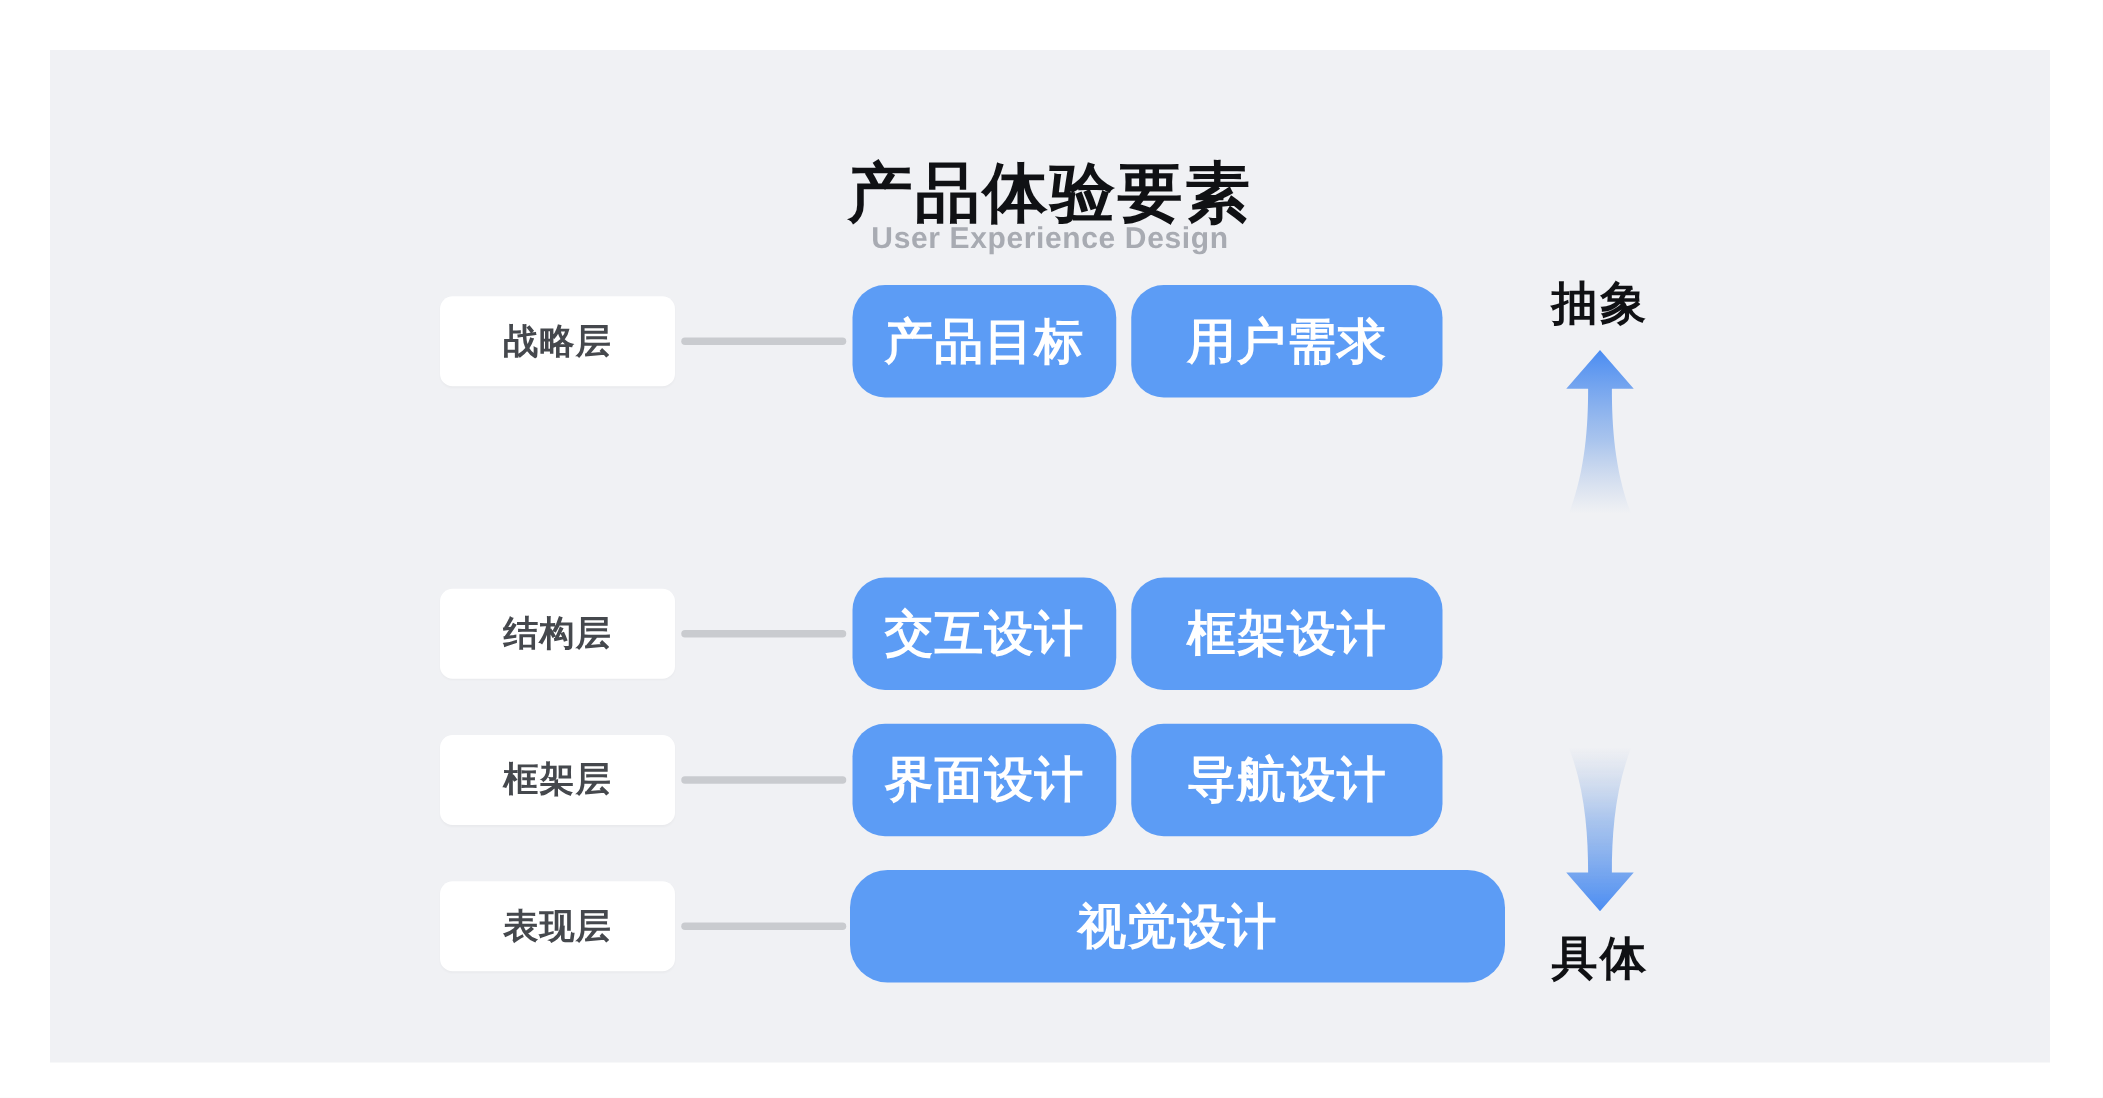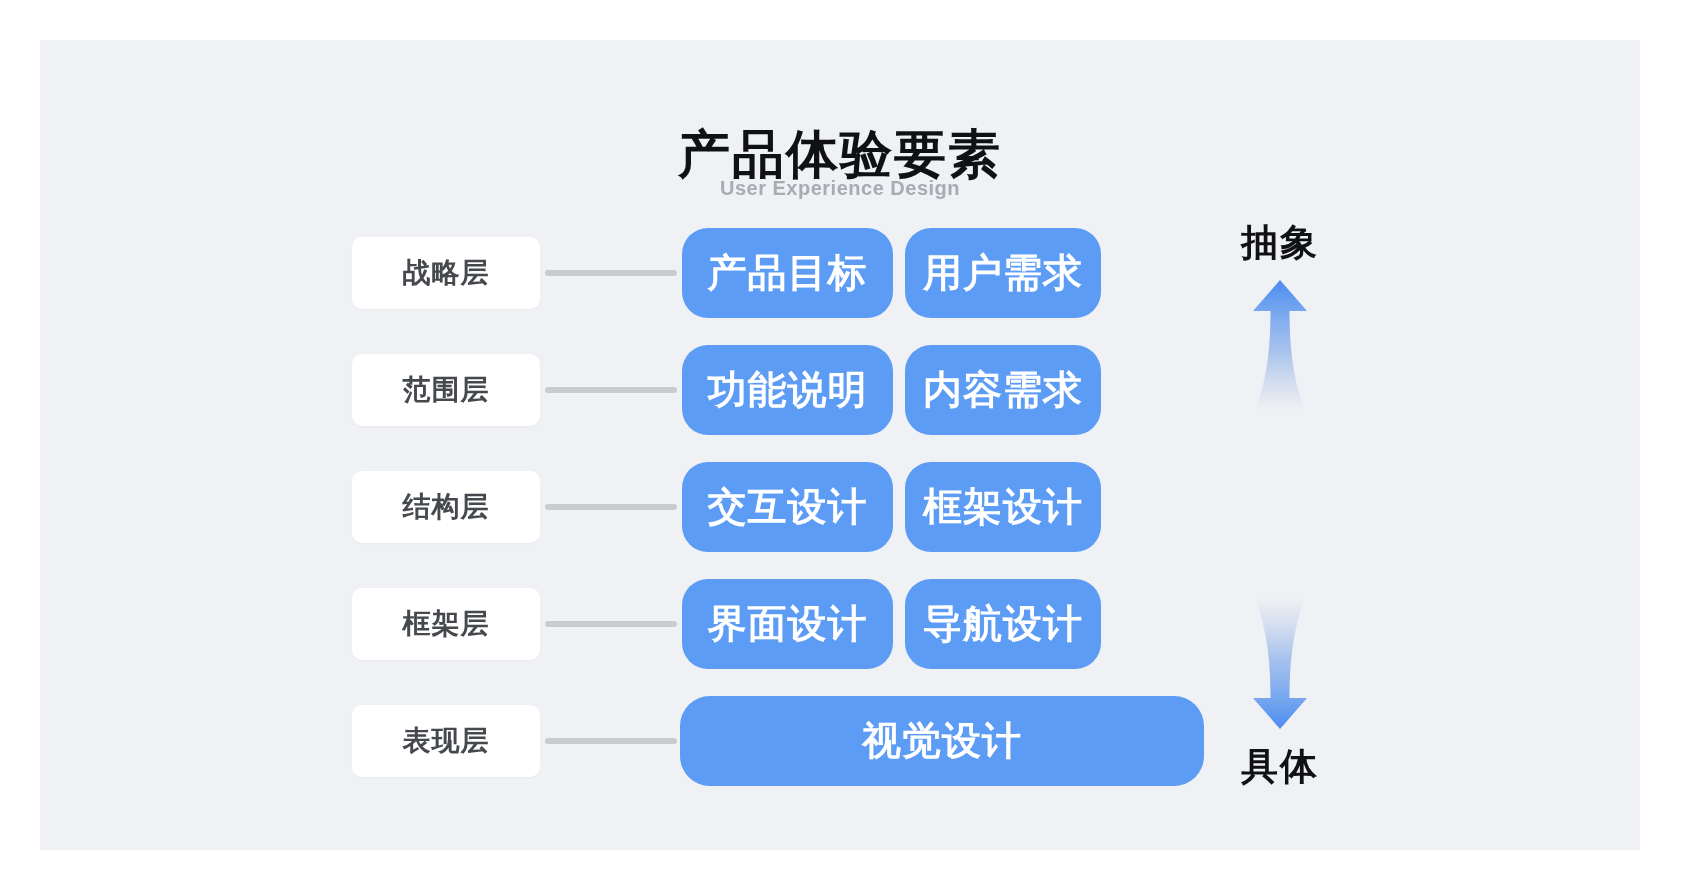--- a/index.html
+++ b/index.html
@@ -24,21 +24,21 @@
     text-align: center;
     font-size: 52px;
     font-weight: 800;
     letter-spacing: 2px;
     color: #101114;
   }
   .subtitle {
     position: absolute;
     left: 0; top: 137px; width: 100%;
     text-align: center;
-    font-size: 20px;
+    font-size: 24px;
     font-weight: 700;
     letter-spacing: 0.5px;
     color: #A8ABB2;
   }
   .row {
     position: absolute;
     left: 0; width: 100%; height: 90px; padding-left: 12px;
   }
   .layer-label {
     position: absolute;
@@ -66,21 +66,21 @@
     height: 90px;
     background: #5C9CF5;
     border-radius: 26px;
     display: flex; align-items: center; justify-content: center;
     font-size: 39px;
     font-weight: 600;
     color: #FFFFFF;
     letter-spacing: 1px;
   }
   .ebox.a { left: 642px; width: 211px; }
-  .ebox.b { left: 865px; width: 196px; }
+  .ebox.b { left: 865px; width: 249px; }
   .ebox.wide { left: 640px; width: 524px; border-radius: 30px; }
   .row-1 { top: 188px; }
   .row-2 { top: 305px; }
   .row-3 { top: 422px; }
   .row-4 { top: 539px; }
   .row-5 { top: 656px; }
   .axis-label {
     position: absolute;
     left: 1140px; width: 200px;
     text-align: center;
@@ -109,26 +109,20 @@
     <div class="title">产品体验要素</div>
     <div class="subtitle">User Experience Design</div>
 
     <div class="row row-1">
       <div class="layer-label">战略层</div>
       <div class="connector"></div>
       <div class="ebox a">产品目标</div>
       <div class="ebox b">用户需求</div>
     </div>
 
-    <div class="row row-2">
-      <div class="layer-label">范围层</div>
-      <div class="connector"></div>
-      <div class="ebox a">功能说明</div>
-      <div class="ebox b">内容需求</div>
-    </div>
 
     <div class="row row-4">
       <div class="layer-label">框架层</div>
       <div class="connector"></div>
       <div class="ebox a">界面设计</div>
       <div class="ebox b">导航设计</div>
     </div>
 
     <div class="row row-3">
       <div class="layer-label">结构层</div>

